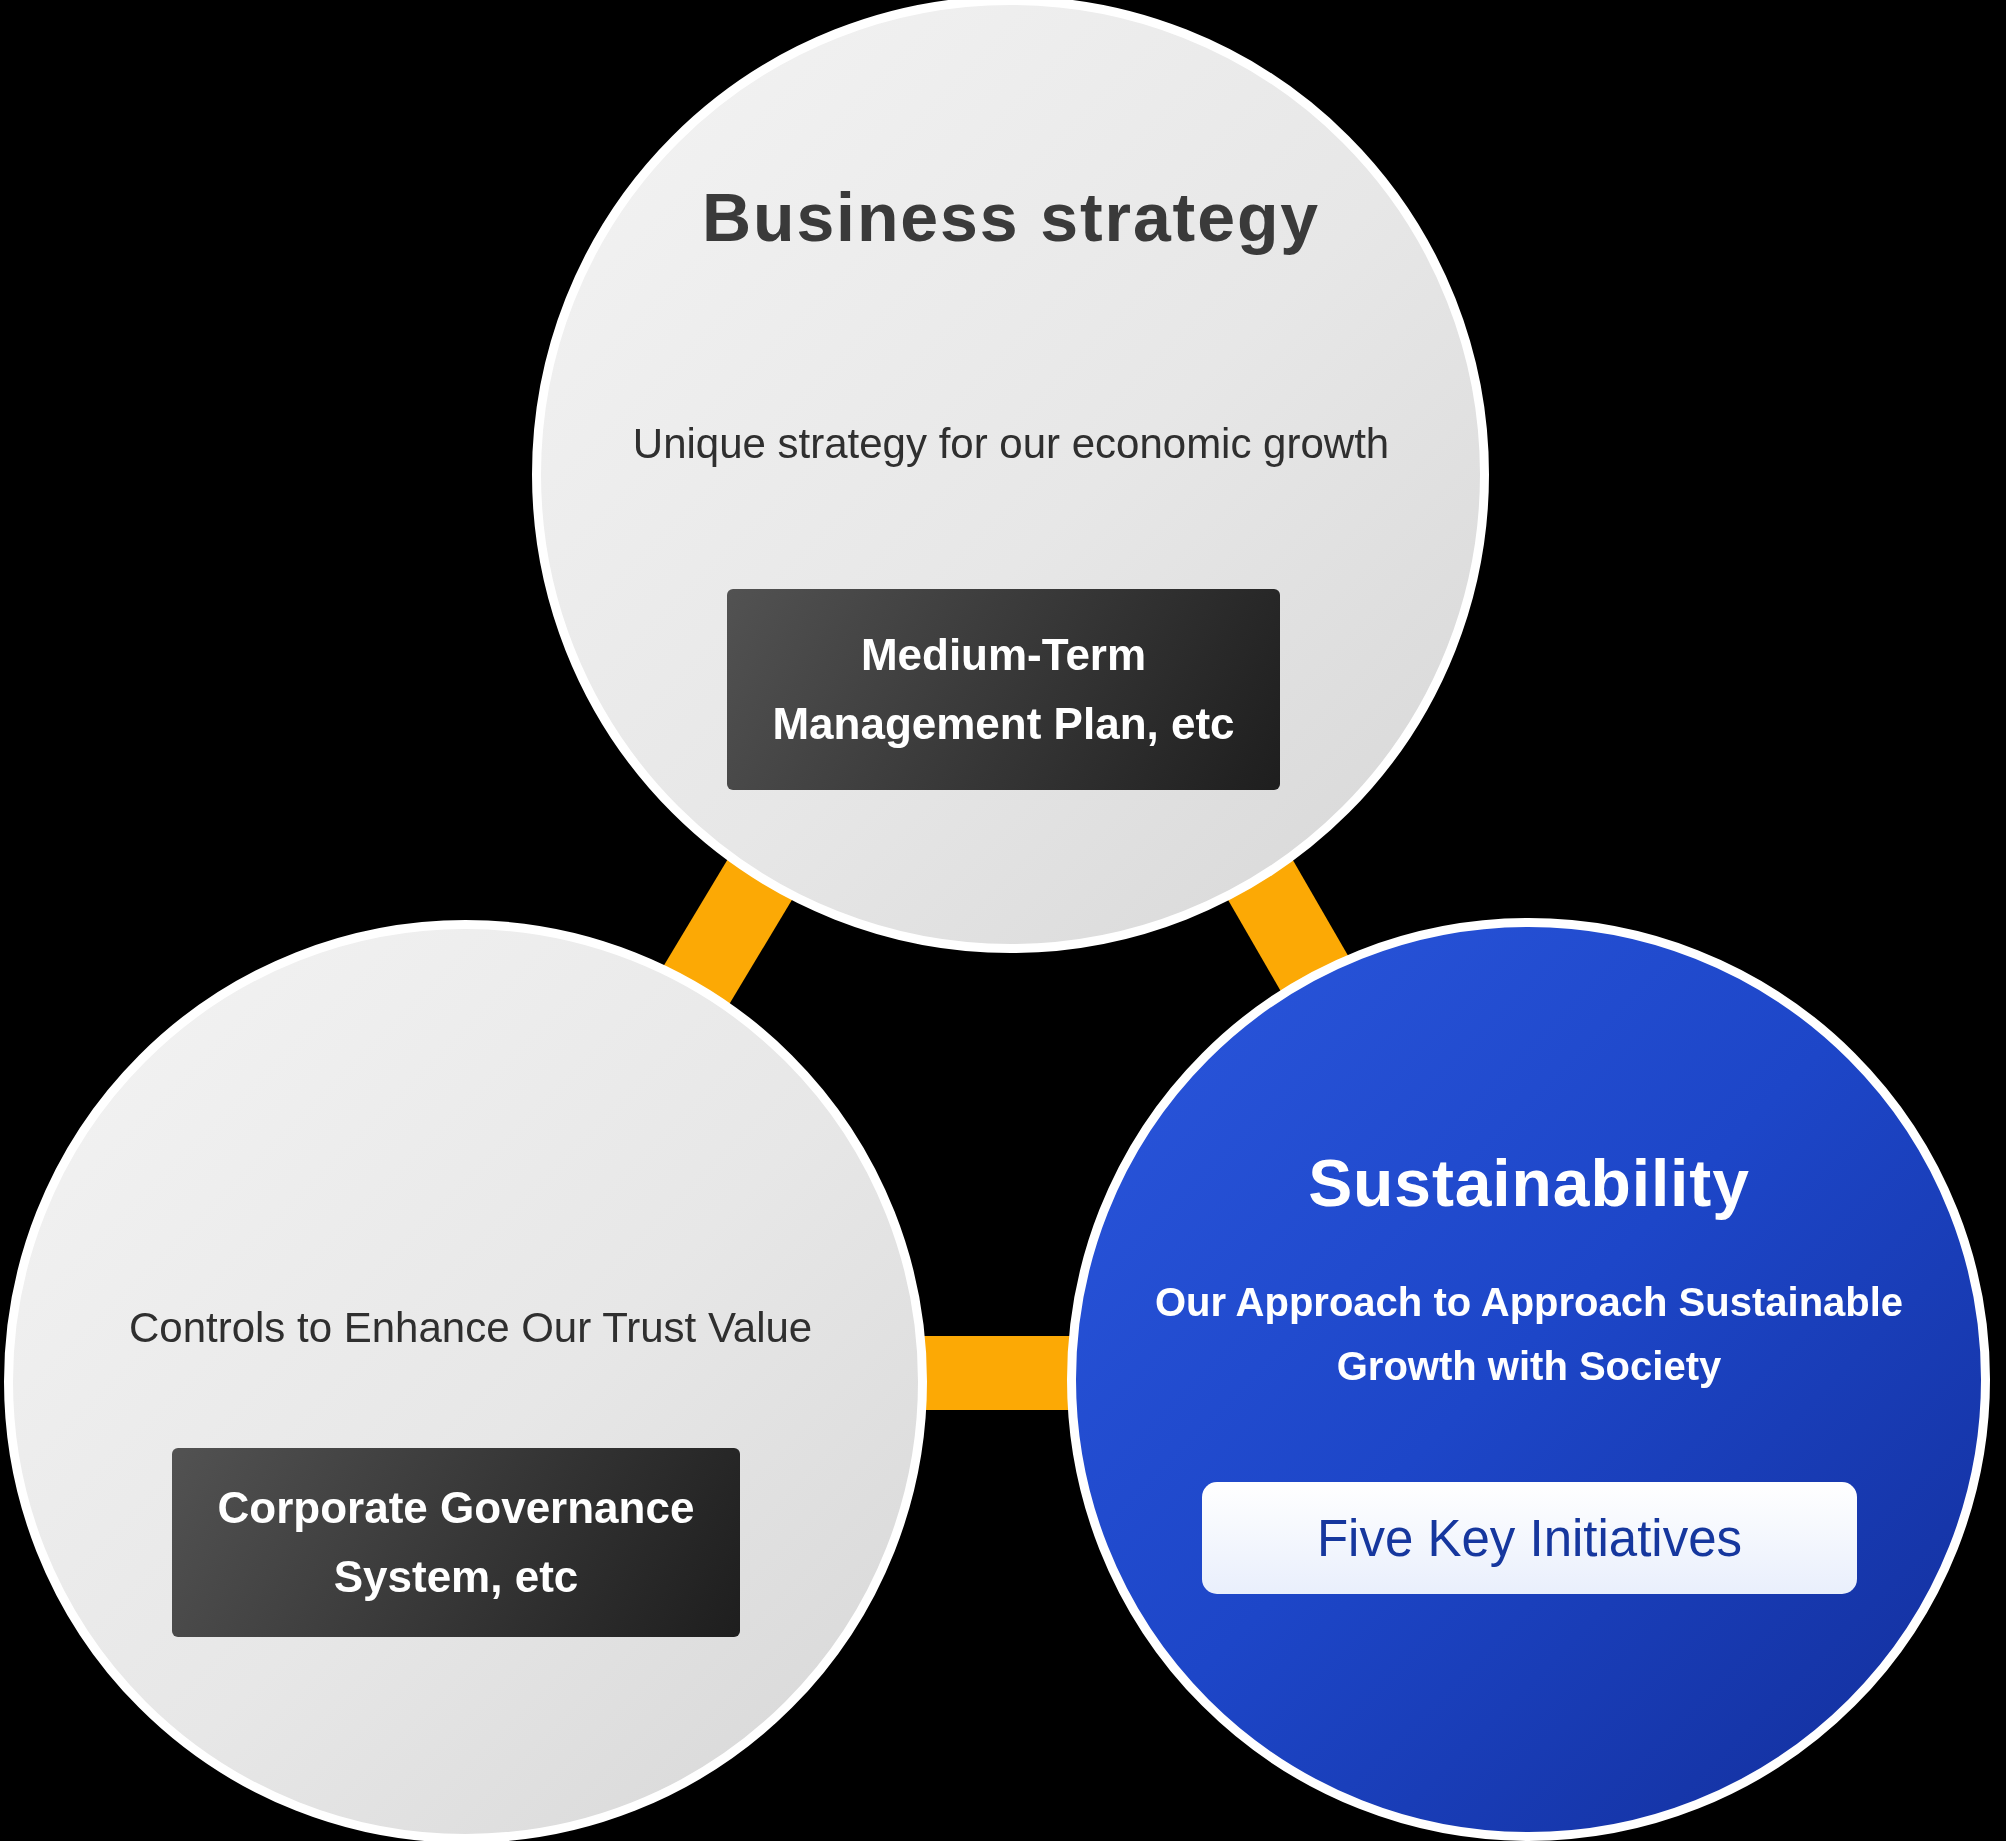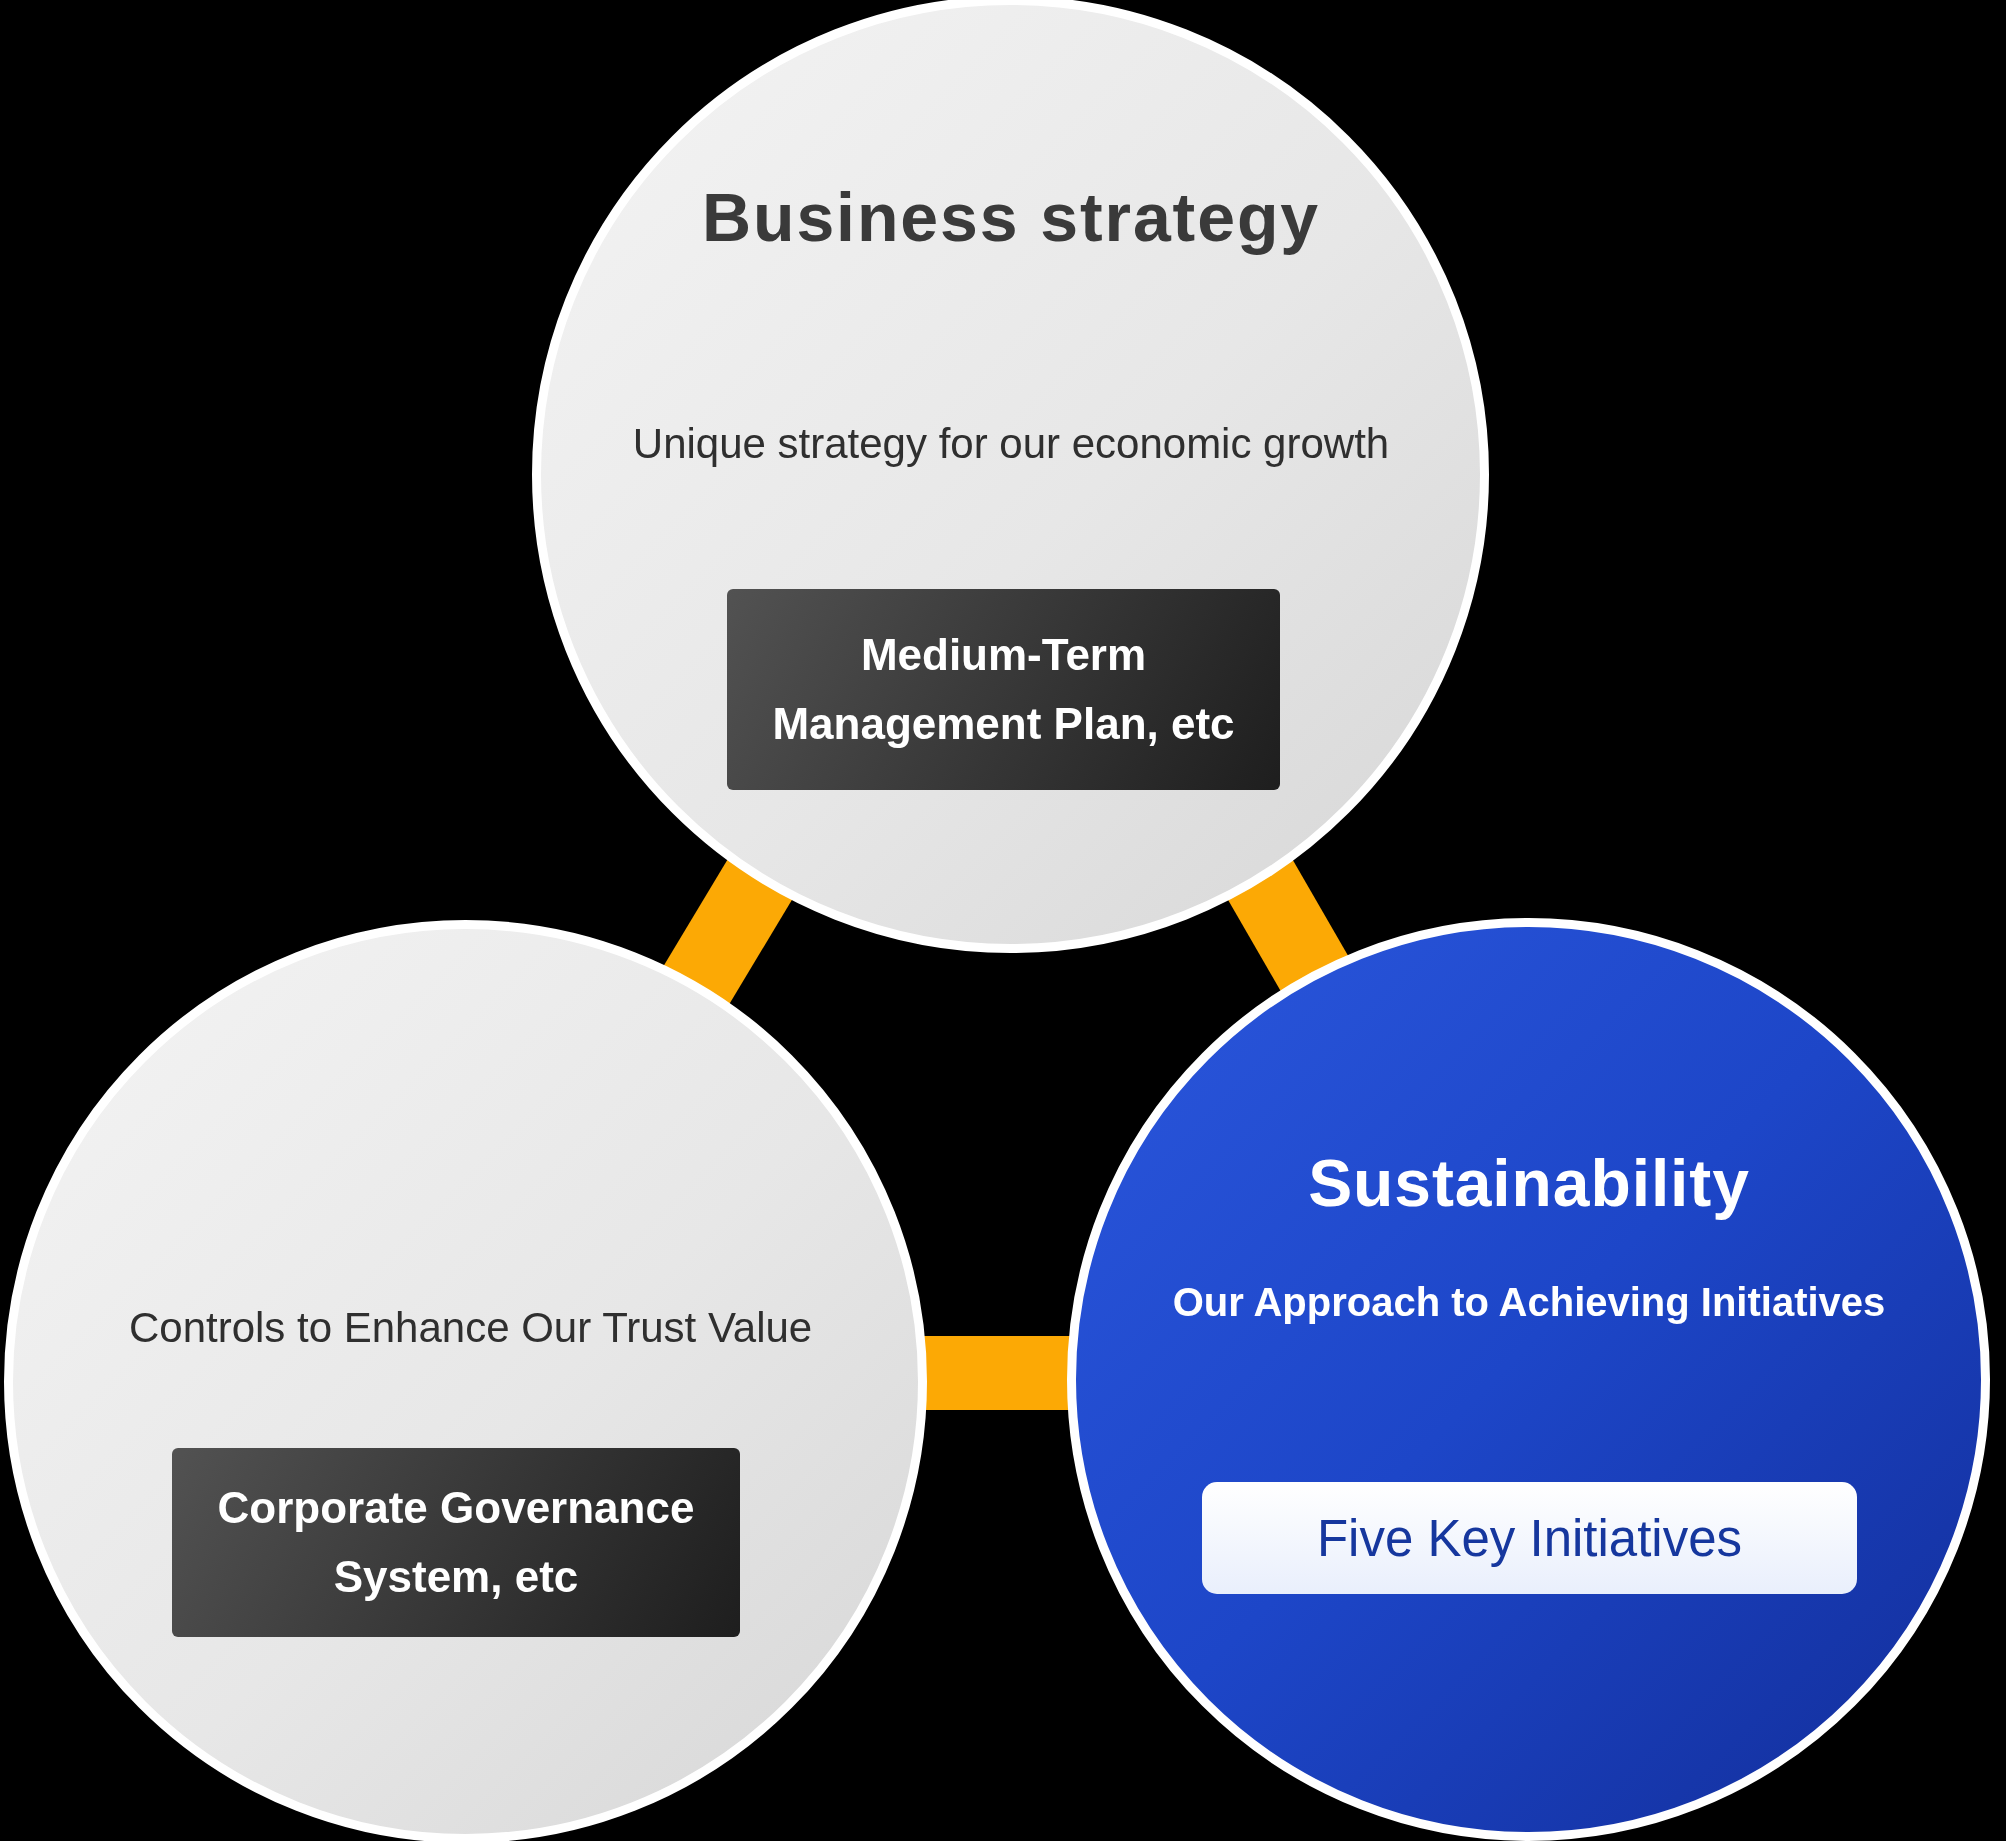--- a/index.html
+++ b/index.html
@@ -146,20 +146,21 @@
   </div>
 
   <div class="tblock subtitle-gray" id="governance-subtitle">Controls to Enhance Our Trust Value</div>
   <div class="dark-button" id="governance-button">
     <span>Corporate Governance</span>
     <span>System, etc</span>
   </div>
 
   <div class="tblock title-white" id="sustainability-title">Sustainability</div>
   <div class="tblock subtitle-white" id="sustainability-subtitle">
-    <div>Our Approach to Achieving Initiatives</div>
+    <div>Our Approach to Approach Sustainable</div>
+    <div>Growth with Society</div>
   </div>
   <div id="sustainability-button">
     <span>Five Key Initiatives</span>
   </div>
 
 </div>
 
 
 </body></html>

